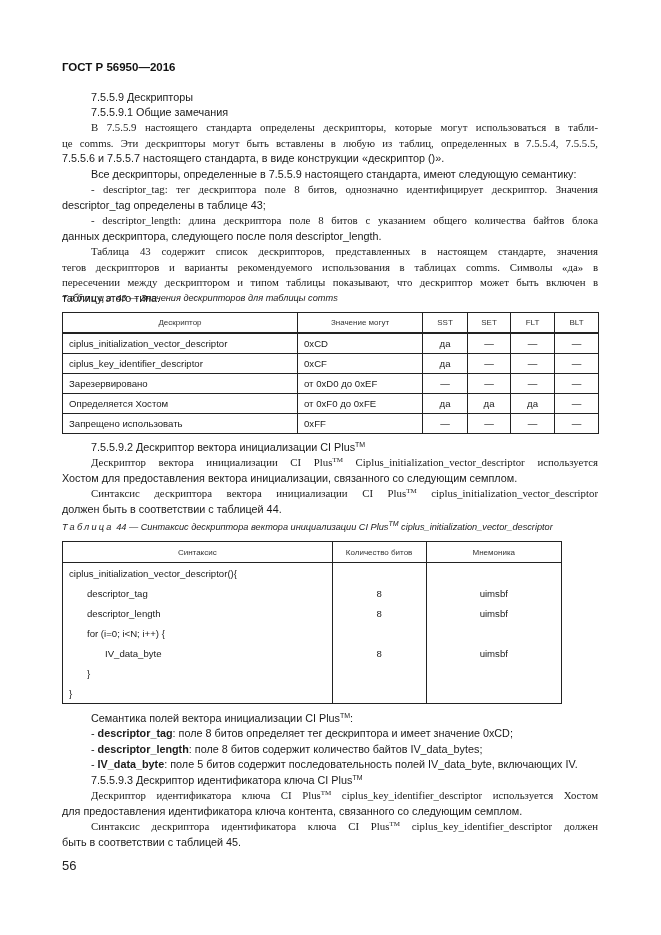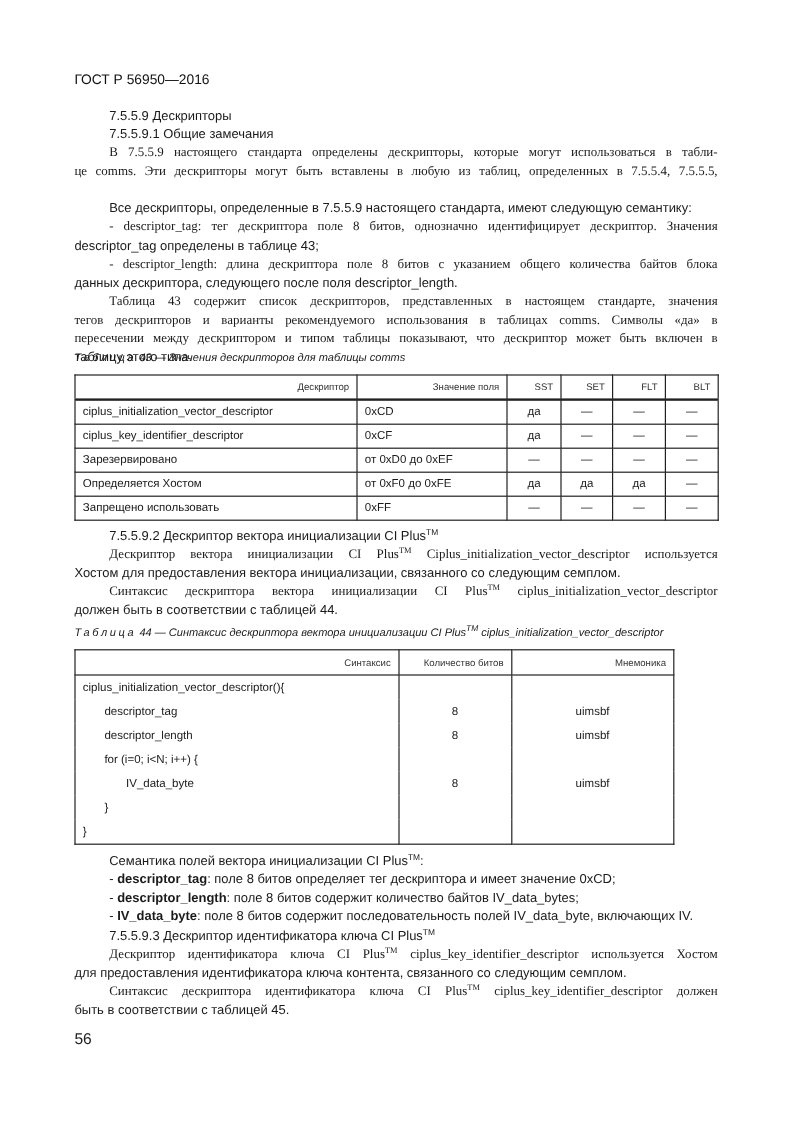--- a/index.html
+++ b/index.html
@@ -1,28 +1,28 @@
 <!DOCTYPE html>
 <html><head>
   <meta charset="utf-8">
   <style>
     html, body { margin: 0; padding: 0; background: #ffffff; }
     body { width: 661px; height: 935px; position: relative; overflow: hidden;
            font-family: "Liberation Sans", sans-serif; color: #1a1a1a; }
     .page { position: absolute; left: 0; top: 0; width: 661px; height: 935px; }
-    .header { position: absolute; left: 62px; top: 61px; font-size: 11.5px; font-weight: normal; color: #111; }
+    .header { position: absolute; left: 62px; top: 61px; font-size: 11.5px; font-weight: bold; color: #111; }
     .ln { position: absolute; left: 62px; font-size: 10.8px; line-height: 15.6px; white-space: nowrap; }
     .ln.ind { left: 91px; }
     .justify { width: 536px; text-align: justify; text-align-last: justify; font-family: Liberation Serif, serif; }
     sup { font-size: 7px; line-height: 0; vertical-align: 4px; }
     .caption { position: absolute; left: 62px; font-size: 9.2px; white-space: nowrap; font-style: italic; }
     .caption .sp { letter-spacing: 2.2px; }
     table { position: absolute; border-collapse: collapse; font-size: 9.6px; }
     table td, table th { border: 1px solid #222; padding: 0 6px; white-space: nowrap; }
-    th { font-weight: normal; font-size: 8px; color: #333; height: 19px; text-align: right; }
+    th { font-weight: normal; font-size: 8px; color: #333; height: 19px; text-align: center; }
     thead tr { border-bottom: 2px double #222; }
     #t43 { left: 62px; top: 312px; width: 537px; }
     #t43 td { height: 19px; }
     #t43 td.c { text-align: center; }
     #t44 { left: 62px; top: 541px; width: 500px; }
     #t44 td { border-top: none; border-bottom: none; height: 20px; }
     #t44 tbody tr:last-child td { border-bottom: 1px solid #222; }
     #t44 tbody tr:first-child td { border-top: 1px solid #222; }
     #t44 td.c { text-align: center; }
     .i1 { padding-left: 24px !important; }
@@ -35,20 +35,21 @@
 
 <div class="page">
 
   <div class="header">ГОСТ Р 56950—2016</div>
 
   <div class="ln ind" style="top:90px">7.5.5.9 Дескрипторы</div>
   <div class="ln ind" style="top:105px">7.5.5.9.1 Общие замечания</div>
 
   <div class="ln ind justify" style="top:120px;width:507px">В 7.5.5.9 настоящего стандарта определены дескрипторы, которые могут использоваться в табли-</div>
   <div class="ln justify" style="top:136px">це comms. Эти дескрипторы могут быть вставлены в любую из таблиц, определенных в 7.5.5.4, 7.5.5.5,</div>
+  <div class="ln" style="top:151px">7.5.5.6 и 7.5.5.7 настоящего стандарта, в виде конструкции «дескриптор ()».</div>
   <div class="ln ind" style="top:167px">Все дескрипторы, определенные в 7.5.5.9 настоящего стандарта, имеют следующую семантику:</div>
 
   <div class="ln ind justify" style="top:182px;width:507px">- descriptor_tag: тег дескриптора поле 8 битов, однозначно идентифицирует дескриптор. Значения</div>
   <div class="ln" style="top:198px">descriptor_tag определены в таблице 43;</div>
   <div class="ln ind justify" style="top:213px;width:507px">- descriptor_length: длина дескриптора поле 8 битов с указанием общего количества байтов блока</div>
   <div class="ln" style="top:229px">данных дескриптора, следующего после поля descriptor_length.</div>
 
   <div class="ln ind justify" style="top:244px;width:507px">Таблица 43 содержит список дескрипторов, представленных в настоящем стандарте, значения</div>
   <div class="ln justify" style="top:260px">тегов дескрипторов и варианты рекомендуемого использования в таблицах comms. Символы «да» в</div>
   <div class="ln justify" style="top:275px">пересечении между дескриптором и типом таблицы показывают, что дескриптор может быть включен в</div>
@@ -63,21 +64,21 @@
       <col style="width:235px">
         <col style="width:125px">
         <col style="width:45px">
         <col style="width:43px">
         <col style="width:44px">
         <col style="width:44px">
     </colgroup>
     <thead>
       <tr>
         <th>Дескриптор</th>
-        <th>Значение поля</th>
+        <th>Значение могут</th>
         <th>SST</th>
         <th>SET</th>
         <th>FLT</th>
         <th>BLT</th>
       </tr>
     </thead>
     <tbody>
       <tr>
         <td>ciplus_initialization_vector_descriptor</td>
         <td>0xCD</td>
@@ -179,21 +180,21 @@
         <td>}</td>
         <td class="c"></td>
         <td class="c"></td>
       </tr>
     </tbody>
   </table>
 
   <div class="ln ind" style="top:711px"><span>Семантика полей вектора инициализации CI Plus</span><sup>TM</sup><span>:</span></div>
   <div class="ln ind" style="top:726px"><span>- </span><b>descriptor_tag</b><span>: поле 8 битов определяет тег дескриптора и имеет значение 0xCD;</span></div>
   <div class="ln ind" style="top:742px"><span>- </span><b>descriptor_length</b><span>: поле 8 битов содержит количество байтов IV_data_bytes;</span></div>
-  <div class="ln ind" style="top:757px"><span>- </span><b>IV_data_byte</b><span>: поле 8 битов содержит последовательность полей IV_data_byte, включающих IV.</span></div>
+  <div class="ln ind" style="top:757px"><span>- </span><b>IV_data_byte</b><span>: поле 5 битов содержит последовательность полей IV_data_byte, включающих IV.</span></div>
 
   <div class="ln ind" style="top:773px"><span>7.5.5.9.3 Дескриптор идентификатора ключа CI Plus</span><sup>TM</sup></div>
   <div class="ln ind justify" style="top:788px;width:507px"><span>Дескриптор идентификатора ключа CI Plus</span><sup>TM</sup><span> ciplus_key_identifier_descriptor используется Хостом</span></div>
   <div class="ln" style="top:804px">для предоставления идентификатора ключа контента, связанного со следующим семплом.</div>
   <div class="ln ind justify" style="top:819px;width:507px"><span>Синтаксис дескриптора идентификатора ключа CI Plus</span><sup>TM</sup><span> ciplus_key_identifier_descriptor должен</span></div>
   <div class="ln" style="top:835px">быть в соответствии с таблицей 45.</div>
 
   <div class="pagenum" style="top:858px">56</div>
 </div>
 

